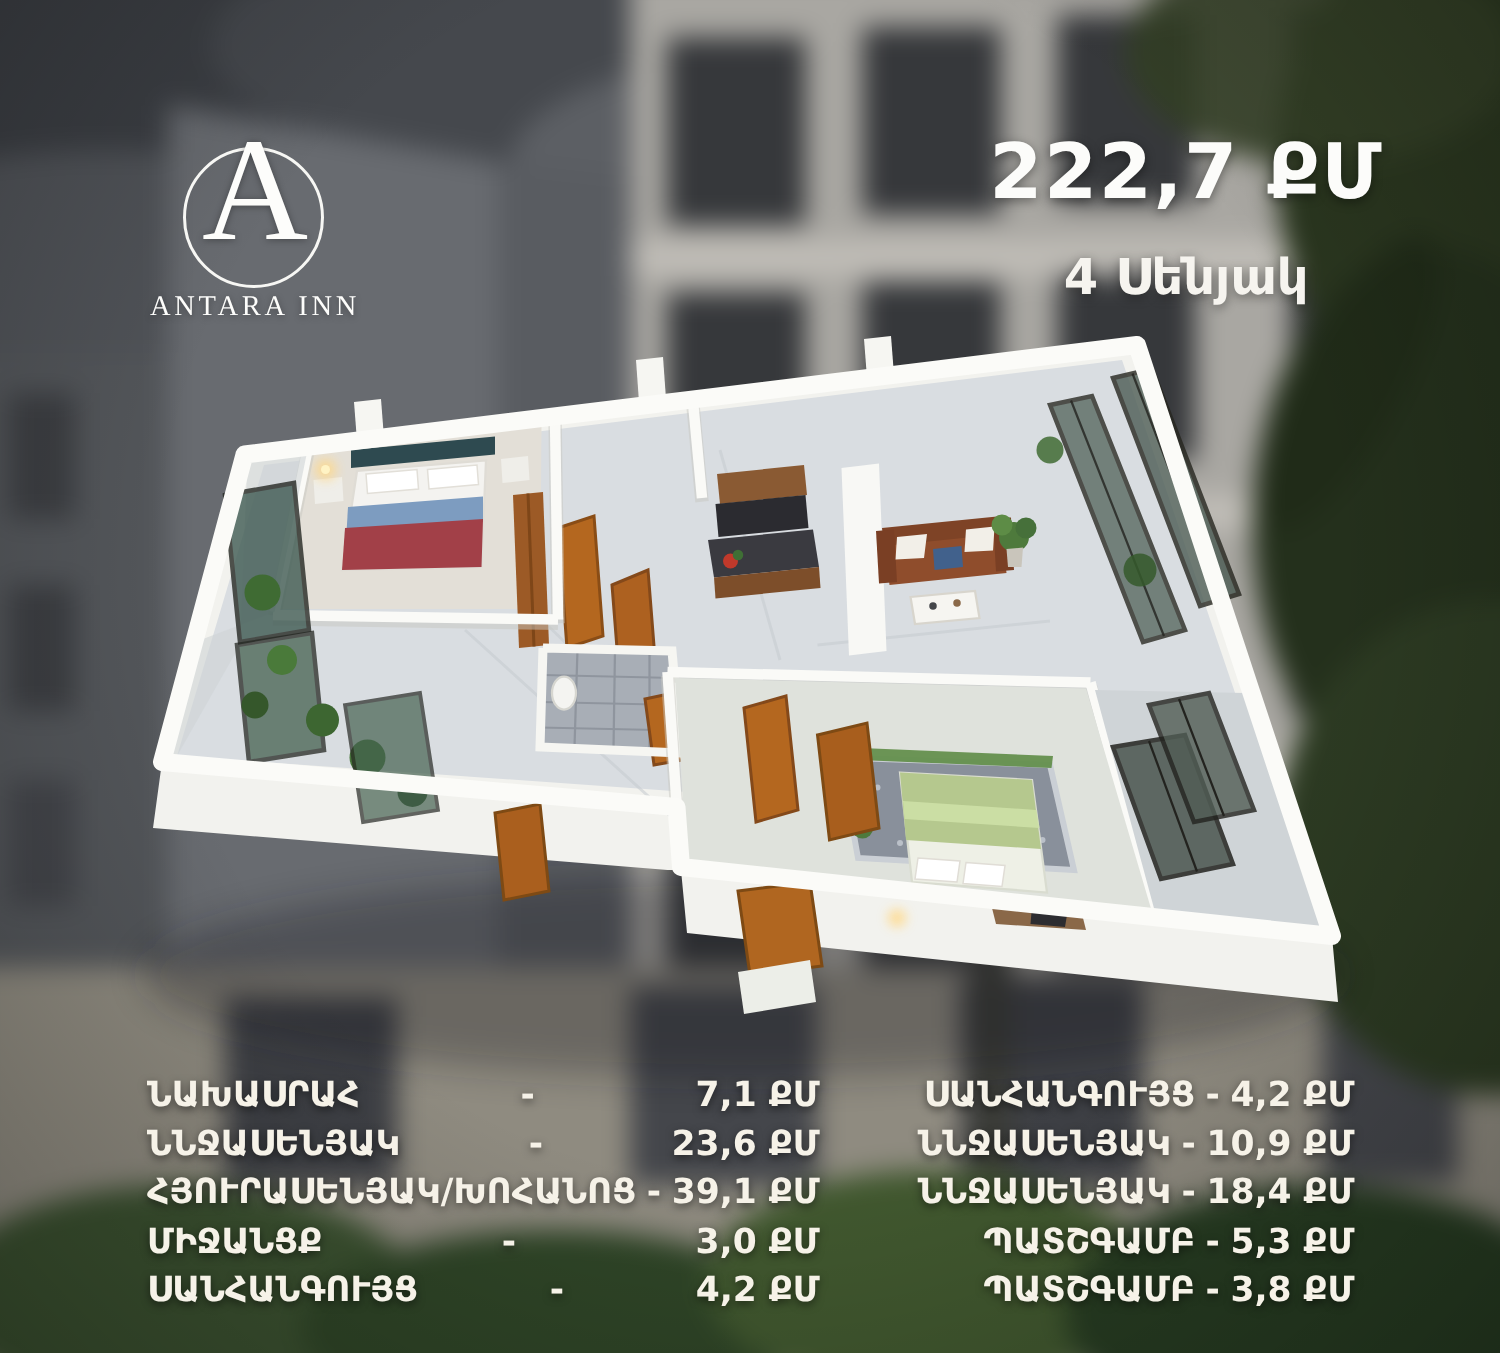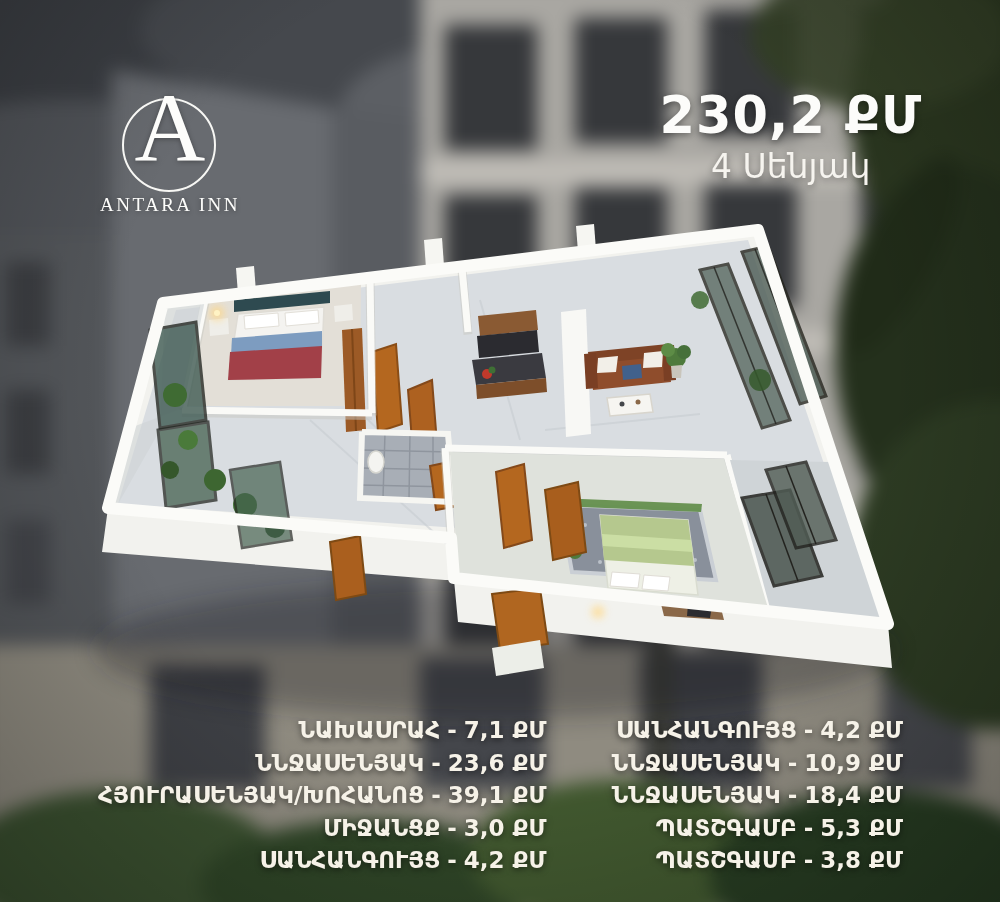--- a/index.html
+++ b/index.html
@@ -18,28 +18,28 @@
         border-radius:50%;}
   .logo-a{position:absolute;left:0;right:0;top:-12px;text-align:center;
         font-family:"Liberation Serif",serif;font-size:98px;line-height:1;font-weight:500;}
   .logo-name{position:absolute;left:0;right:0;top:104px;text-align:center;
         font-family:"Liberation Serif",serif;font-size:19px;letter-spacing:2.5px;}
 
   
   .headline{position:absolute;top:88px;right:78px;text-align:center;color:#fcfcfa;
         text-shadow:0 2px 7px rgba(0,0,0,.4);}
   .headline .area{font-size:51px;font-weight:bold;letter-spacing:1px;line-height:1.1;}
-  .headline .rooms{font-size:33px;font-weight:normal;color:#f6f4ef;margin-top:3px;}
+  .headline .rooms{font-size:33px;font-weight:bold;color:#f6f4ef;margin-top:21px;}
 
   
   .room-list{position:absolute;top:714px;color:#f6f2e8;font-weight:bold;font-size:23px;
         text-shadow:0 2px 6px rgba(0,0,0,.5);}
   .room-list .row{height:32.5px;display:flex;align-items:center;gap:7px;white-space:nowrap;}
   .list-left{left:98px;}
-  .list-left .row{justify-content:flex-end;}
+  .list-left .row{justify-content:space-between;}
   .list-right{right:97px;}
   .list-right .row{justify-content:flex-end;}
 </style>
 </head>
 <body>
 
 <div class="stage">
 
   <svg class="bg" viewBox="-20 -20 1040 942" preserveAspectRatio="none">
     <rect x="-20" y="-20" width="1040" height="942" fill="#5f6266"></rect>
@@ -277,21 +277,21 @@
     <polygon points="492,648 540,640 544,668 496,676" fill="#eceee8"></polygon>
   </svg>
 
   <div class="logo">
     <div class="logo-circle"></div>
     <div class="logo-a">A</div>
     <div class="logo-name">ANTARA INN</div>
   </div>
 
   <div class="headline">
-    <div class="area">230,2 ՔՄ</div>
+    <div class="area">222,7 ՔՄ</div>
     <div class="rooms">4 Սենյակ</div>
   </div>
 
   <div class="room-list list-left">
     <div class="row">
       <span>ՆԱԽԱՍՐԱՀ</span>
       <span>-</span>
       <span>7,1 ՔՄ</span>
     </div>
     <div class="row">

